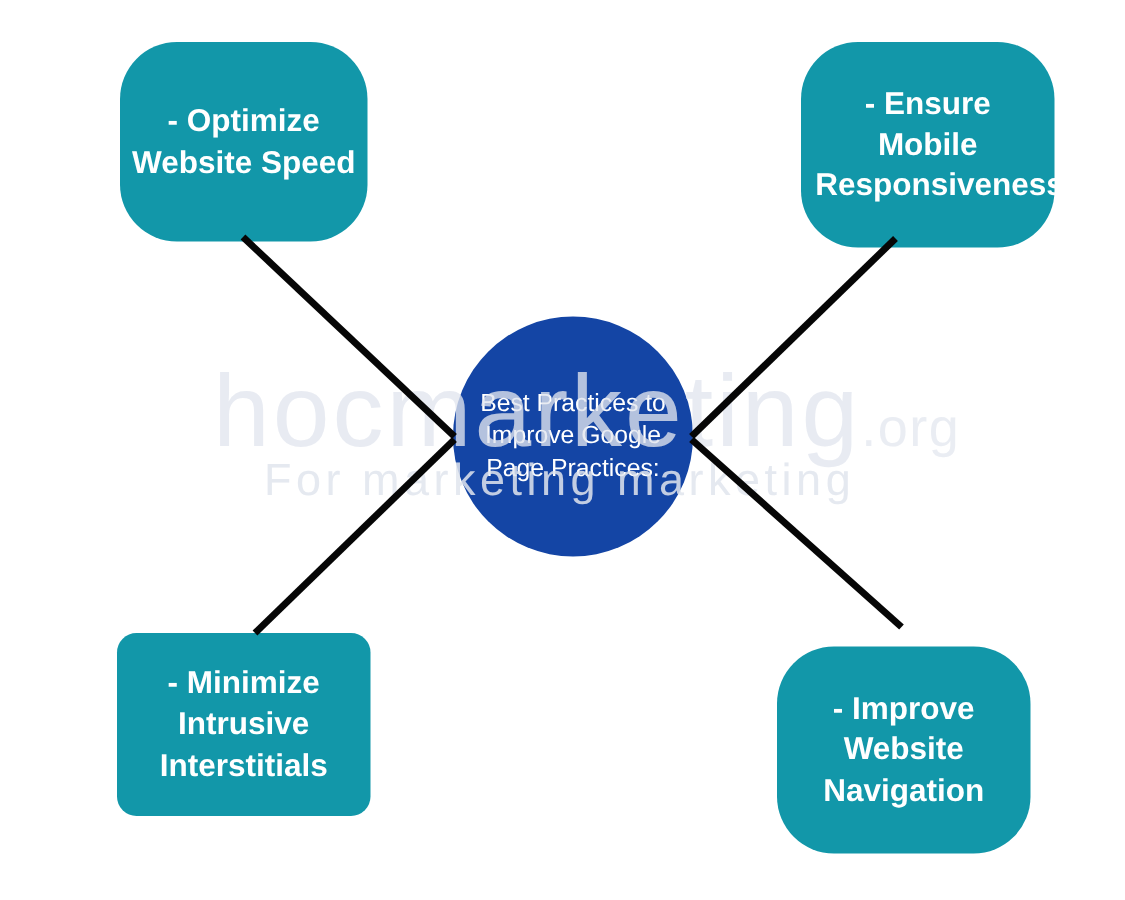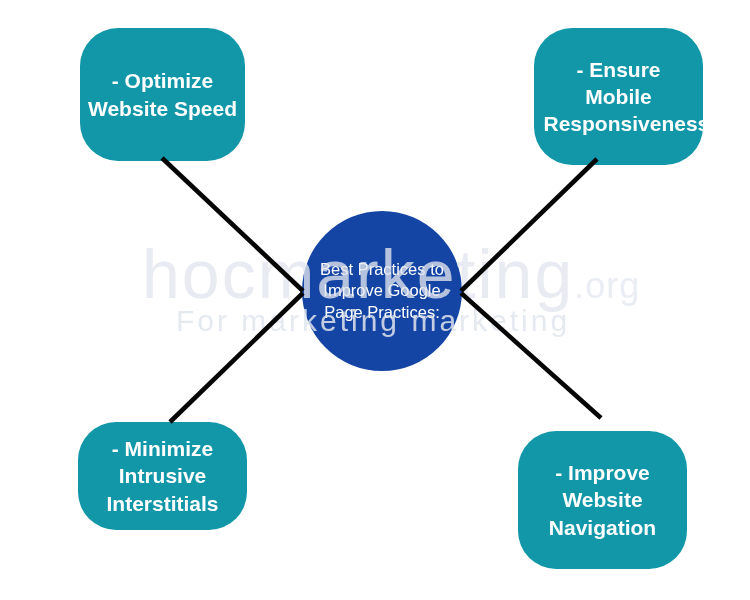--- a/index.html
+++ b/index.html
@@ -28,21 +28,21 @@
     text-align: center;
     z-index: 1;
   }
   .node-label {
     font-size: 21px;
     line-height: 1.3;
     font-weight: 700;
   }
   .node-tl { left: 80px;  top: 28px;  width: 165px; height: 133px; }
   .node-tr { left: 518px; top: 28px;  width: 169px; height: 137px; margin-left: 16px; }
-  .node-bl { left: 78px;  top: 422px; width: 169px; height: 108px; }
+  .node-bl { left: 78px;  top: 422px; width: 169px; height: 122px; border-radius: 13px; }
   .node-br { left: 518px; top: 419px; width: 169px; height: 138px; margin-top: 12px; }
   .node-tl .node-label { width: 152px; }
   .node-tr .node-label { width: 150px; }
   .node-bl .node-label { width: 112px; }
   .node-br .node-label { width: 152px; }
 
   
   .center-node {
     position: absolute;
     left: 302px;

